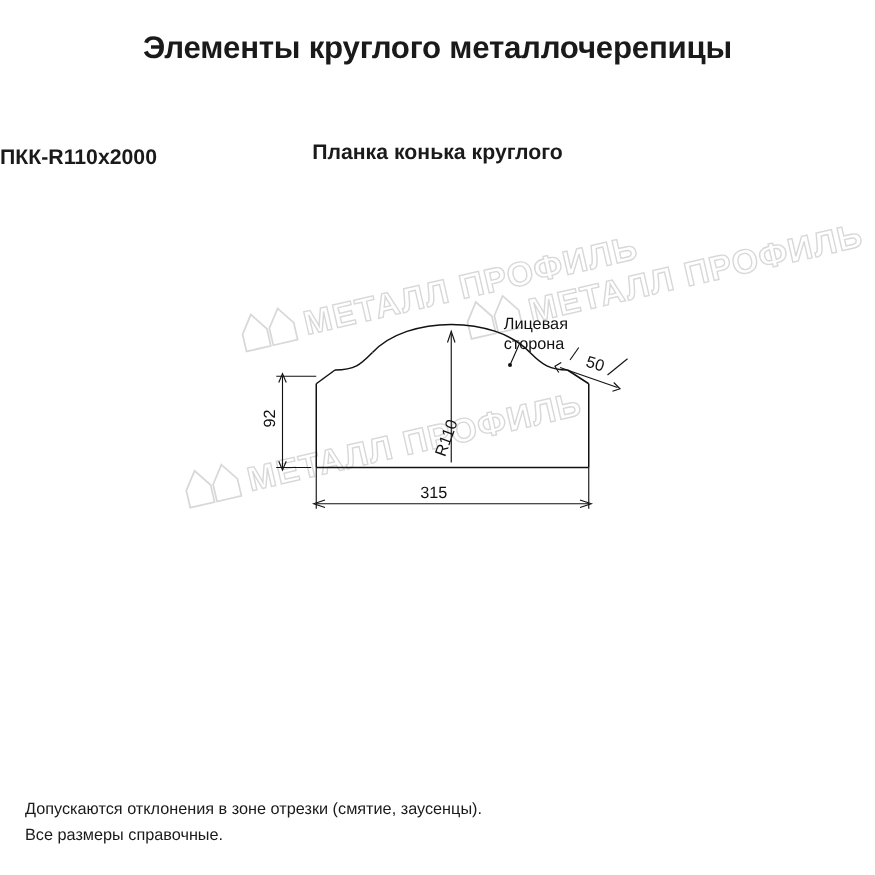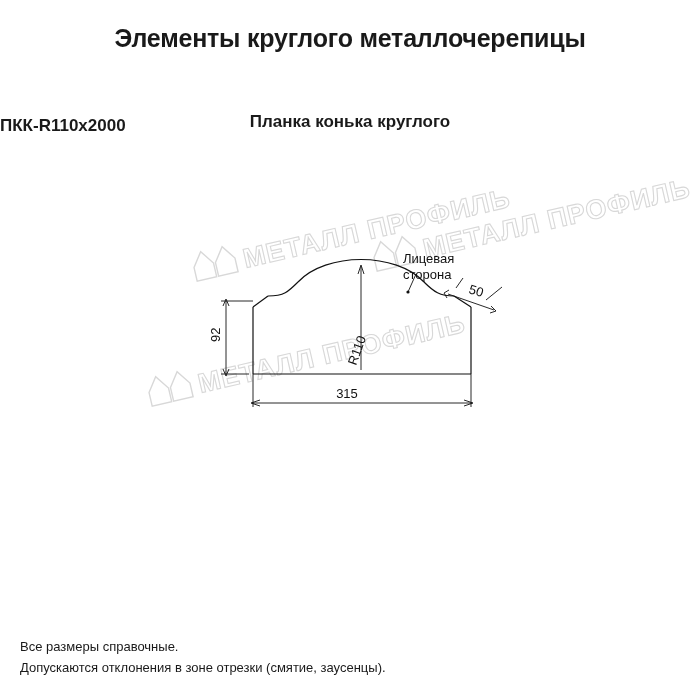--- a/index.html
+++ b/index.html
@@ -174,17 +174,17 @@
         <path class="dim" d="M448 230 L457 233 L448 236"></path>
         <path class="dim" d="M237 204 L237 237"></path>
         <path class="dim" d="M455 204 L455 237"></path>
         <text class="lbl" x="331" y="228" text-anchor="middle">315</text>
       </g>
 
     </svg>
   </div>
 
   <div class="footer">
+    <div>Допускаются отклонения в зоне отрезки (смятие, заусенцы).</div>
     <div>Все размеры справочные.</div>
-    <div>Допускаются отклонения в зоне отрезки (смятие, заусенцы).</div>
   </div>
 
 </div>
 
 </body></html>

